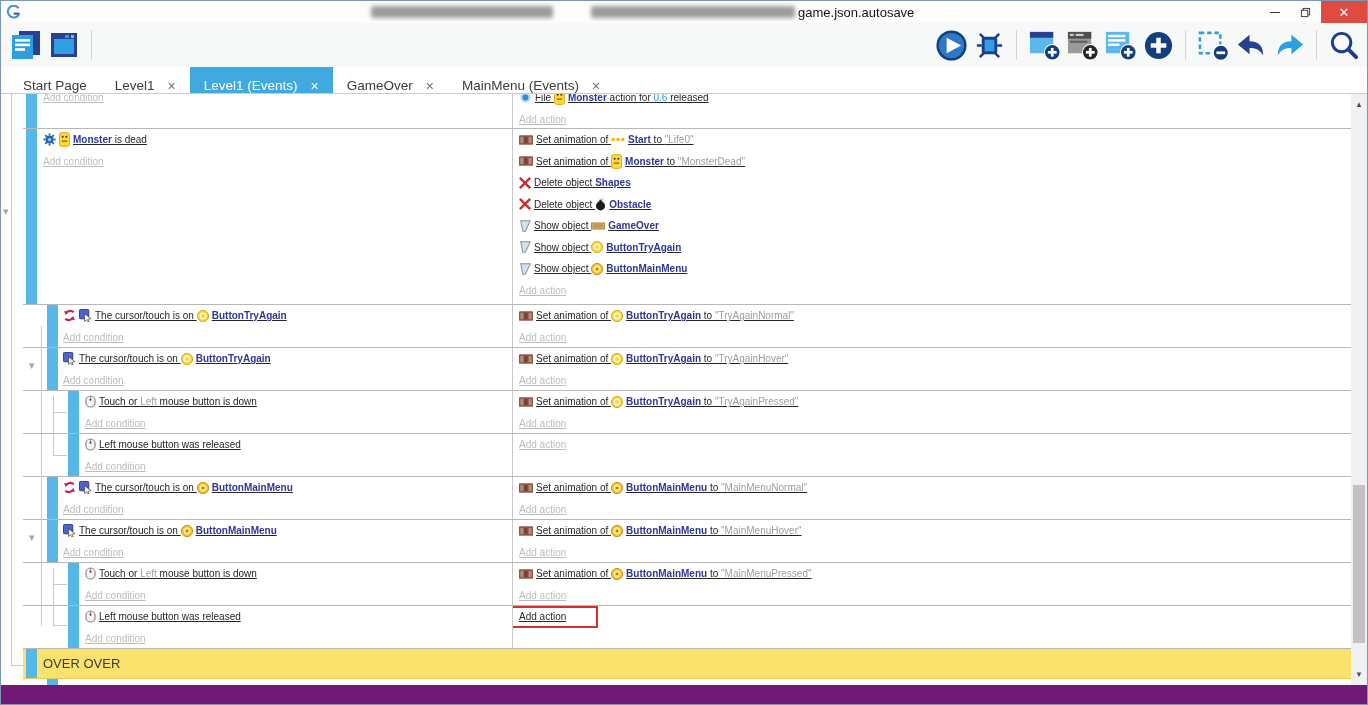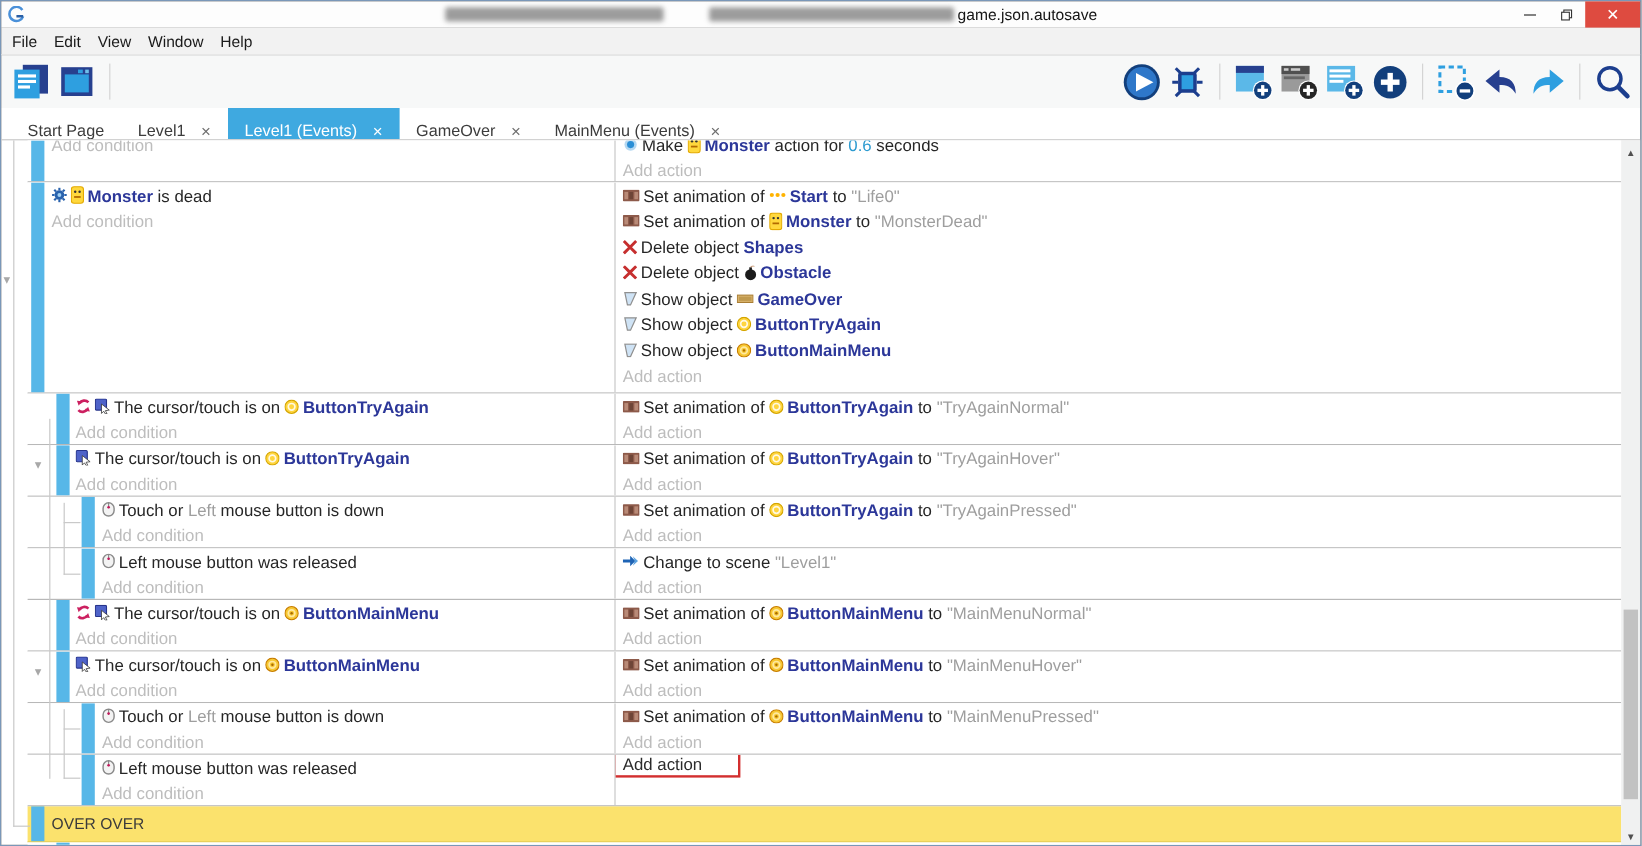--- a/index.html
+++ b/index.html
@@ -1,16 +1,16 @@
 <!DOCTYPE html>
 <html><head>
 <meta charset="utf-8">
 <style>
   html,body{margin:0;padding:0;background:#e8e8e8;}
-  .window{width:1368px;height:705px;position:relative;overflow:hidden;background:#737373;
+  .window{width:1368px;height:705px;position:relative;overflow:hidden;background:#701a75;
     border:1px solid #7a97b8;box-sizing:border-box;font-family:"Liberation Sans",sans-serif;}
   
   .titlebar{height:22px;display:flex;align-items:center;background:#fdfdfd;position:relative;}
   .logo{margin-left:5px;display:inline-flex;}
   .blur{height:12px;background:#9c9c9c;border-radius:2px;filter:blur(2px);}
   .b1{width:182px;margin-left:350px;}
   .b2{width:204px;margin-left:38px;}
   .tb-title{margin-left:3px;font-size:13px;color:#141414;white-space:nowrap;}
   .winctl{margin-left:auto;display:flex;height:22px;align-items:stretch;}
   .wbtn{width:31px;display:flex;align-items:center;justify-content:center;color:#333;font-size:12px;cursor:default;}
@@ -34,21 +34,21 @@
   .tab-x{font-size:14px;color:#6f6f6f;line-height:1;}
   .tab.active .tab-x{color:#fff;}
   
   #events{position:relative;height:591px;background:#fff;border-top:1px solid #ccc;}
   #evlist{position:absolute;left:0;top:0;right:16px;}
   .event{position:relative;display:flex;margin-left:22px;border-bottom:1px solid #b8b8b8;
     overflow:hidden;background:#fff;box-sizing:border-box;}
   .handle{position:absolute;top:0;bottom:0;width:11px;background:#57b7e8;}
   .cond{width:489px;box-sizing:border-box;flex:none;}
   .act{flex:1;border-left:1px solid #c9c9c9;padding-left:6px;overflow:hidden;}
-  .line{height:21.5px;display:flex;align-items:center;font-size:14px;color:#262626;white-space:pre;}
+  .line{height:21.5px;display:flex;align-items:center;font-size:10px;color:#262626;white-space:pre;text-decoration:underline;}
   .line .ic{margin-right:3px;display:inline-flex;align-items:center;}
   .ph{color:#bdbdbd;}
   .seg-obj{font-weight:700;color:#2c3799;}
   .seg-param{color:#9e9e9e;}
   .seg-num{color:#2d9bd0;}
   .hl{border:2px solid #d32f2f;color:#2b2b2b;height:22px;box-sizing:border-box;
     padding:0 30px 0 6px;margin-top:-3px;margin-left:-8px;align-self:flex-start;display:inline-flex;width:auto;}
   .comment{position:relative;margin-left:22px;height:30px;background:#fbe26d;display:flex;align-items:center;
     box-sizing:border-box;border-bottom:1px solid #e4cd58;}
   .comment-text{padding-left:20px;font-size:13px;color:#3b3b3b;}
@@ -85,27 +85,20 @@
           <rect x="3.5" y="1.5" width="7" height="7" fill="none" stroke="#333"></rect>
           <rect x="1.5" y="3.5" width="7" height="7" fill="#fdfdfd" stroke="#333"></rect>
         </svg>
       </span>
       <span class="wbtn close">
           <span>✕</span>
         </span>
     </div>
   </div>
 
-  <div class="menubar" id="menubar">
-      <span class="menu-item">File</span>
-      <span class="menu-item">Edit</span>
-      <span class="menu-item">View</span>
-      <span class="menu-item">Window</span>
-      <span class="menu-item">Help</span>
-    </div>
 
   <div class="toolbar">
     <div class="tb-group tb-left" id="tb-left">
         <span class="ic ticon">
           <svg width="32" height="32" viewBox="0 0 32 32">
             <rect x="9" y="2" width="21" height="24" fill="#27408f"></rect>
             <rect x="2" y="6" width="21" height="24" fill="#2e9fe0"></rect>
             <rect x="5" y="10" width="15" height="2.6" fill="#fff"></rect>
             <rect x="5" y="14.6" width="15" height="2.6" fill="#fff"></rect>
             <rect x="5" y="19.2" width="10" height="2.6" fill="#fff"></rect>
@@ -240,26 +233,26 @@
     <div id="evlist">
         <div class="event" style="height: 35px;">
           <div class="handle" style="left: 3px;"></div>
           <div class="cond" style="padding-left: 20px; margin-top: -7px;">
             <div class="line ph">Add condition</div>
           </div>
           <div class="act" style="margin-top: -7px;">
             <div class="line"><span class="ic"><svg width="13" height="13" viewBox="0 0 14 14">
                   <circle cx="7" cy="7" r="5.5" fill="#2b8fd6" opacity="0.35"></circle>
                   <circle cx="7" cy="7" r="3.2" fill="#2b8fd6"></circle>
-                </svg></span><span class="seg-t">Make </span><span class="ic"><svg width="11" height="15" viewBox="0 0 12 16">
+                </svg></span><span class="seg-t">File </span><span class="ic"><svg width="11" height="15" viewBox="0 0 12 16">
                   <rect x="0.5" y="0.5" width="11" height="15" rx="2.5" fill="#ffd83d" stroke="#e3a900"></rect>
                   <circle cx="4" cy="5" r="1.1" fill="#333"></circle>
                   <circle cx="8" cy="5" r="1.1" fill="#333"></circle>
                   <rect x="3" y="9" width="6" height="1.6" fill="#b26a00"></rect>
-                </svg></span><span class="seg-obj">Monster</span><span class="seg-t"> action for </span><span class="seg-num">0.6</span><span class="seg-t"> seconds</span></div>
+                </svg></span><span class="seg-obj">Monster</span><span class="seg-t"> action for </span><span class="seg-num">0.6</span><span class="seg-t"> released</span></div>
             <div class="line ph">Add action</div>
           </div>
         </div>
         <div class="event" style="height: 176px;">
           <div class="handle" style="left: 3px;"></div>
           <div class="cond" style="padding-left: 20px;">
             <div class="line"><span class="ic"><svg width="13" height="13" viewBox="0 0 16 16">
                   <circle cx="8" cy="8" r="5" fill="#2962ad"></circle>
                   <g stroke="#2962ad" stroke-width="2.2">
                     <line x1="8" y1="0.5" x2="8" y2="3"></line>
@@ -418,24 +411,20 @@
           <div class="handle" style="left: 45px;"></div>
           <div class="cond" style="padding-left: 62px;">
             <div class="line"><span class="ic"><svg width="11" height="13" viewBox="0 0 12 14">
                   <rect x="1" y="1" width="10" height="12" rx="5" fill="#f3f3f3" stroke="#8a8a8a" stroke-width="1.3"></rect>
                   <line x1="6" y1="1" x2="6" y2="6" stroke="#8a8a8a"></line>
                   <circle cx="6" cy="5" r="1.2" fill="#c2185b"></circle>
                 </svg></span><span class="seg-t">Left mouse button was released</span></div>
             <div class="line ph">Add condition</div>
           </div>
           <div class="act">
-            <div class="line"><span class="ic"><svg width="14" height="11" viewBox="0 0 16 12">
-                  <polygon points="0,4.5 7,4.5 7,1 12,6 7,11 7,7.5 0,7.5" fill="#1f64b5"></polygon>
-                  <polygon points="9.5,1.5 14.5,6 9.5,10.5 11.5,6" fill="#5aa2e0"></polygon>
-                </svg></span><span class="seg-t">Change to scene </span><span class="seg-param">"Level1"</span></div>
             <div class="line ph">Add action</div>
           </div>
         </div>
         <div class="event" style="height: 43px;">
           <div class="handle" style="left: 24px;"></div>
           <div class="cond" style="padding-left: 40px;">
             <div class="line"><span class="ic"><svg width="13" height="13" viewBox="0 0 14 14">
                   <g stroke="#cc2060" stroke-width="2.4" fill="none">
                     <path d="M11.5 3.5 A5 5 0 0 0 3.5 4.5"></path>
                     <path d="M2.5 10.5 A5 5 0 0 0 10.5 9.5"></path>

